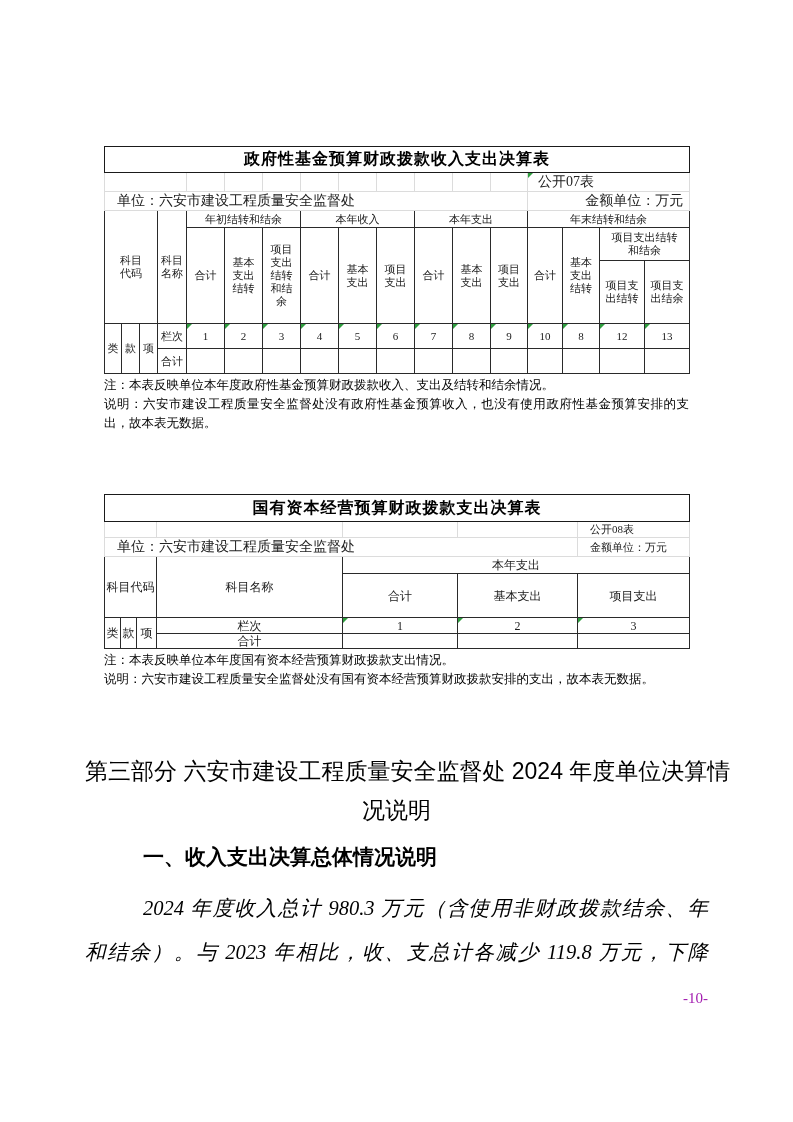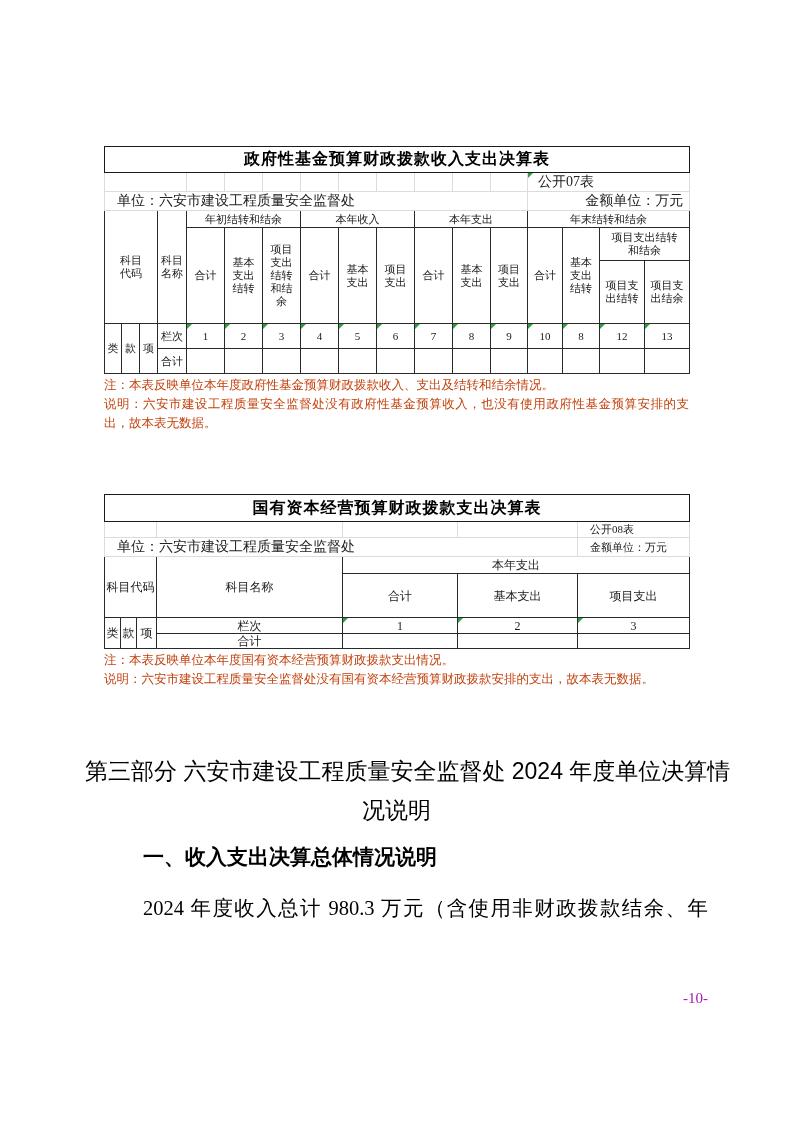--- a/index.html
+++ b/index.html
@@ -26,36 +26,37 @@
   
   .tri{position:relative;}
   .tri::before{
     content:"";position:absolute;top:0;left:0;width:0;height:0;
     border-top:5px solid var(--tri,#2f9e3f);border-right:5px solid transparent;
   }
   
   .tbl-block{position:absolute;left:104px;width:585px;}
   #table1-block{top:146px;}
   #table2-block{top:494px;}
-  .notes{margin-top:2px;font-size:12.5px;line-height:19px;text-align:justify;color:#c2410c;}
+  .notes{margin-top:2px;font-size:12.5px;line-height:19px;text-align:justify;color:#000000;}
   .notes div{margin:0;}
   
   #section{position:absolute;left:85px;top:752px;width:623px;color:#000;}
   .h-line{
     font-family:"Liberation Sans","DejaVu Sans",sans-serif;font-weight:normal;
     font-size:23px;line-height:39px;text-align:center;white-space:nowrap;
   }
   .subheading{
     font-family:"Liberation Sans","DejaVu Sans",sans-serif;font-weight:bold;
     font-size:21px;line-height:26px;margin-top:14px;padding-left:58px;text-align:left;
   }
   .para{margin-top:16px;}
   .p-line{
     font-size:20.5px;line-height:44px;text-align:justify;text-align-last:justify;
     white-space:nowrap;
+    font-style:italic;
   }
   .p-line.indent{padding-left:58px;}
   #page-number{
     position:absolute;top:990px;left:608px;width:100px;text-align:right;
     font-size:15px;color:#a21caf;
   }
 </style>
 </head>
 <body>
 
@@ -245,16 +246,17 @@
     <div>说明：六安市建设工程质量安全监督处没有国有资本经营预算财政拨款安排的支出，故本表无数据。</div>
   </div>
 </div>
 
 <div id="section">
   <div class="h-line">第三部分  六安市建设工程质量安全监督处 2024 年度单位决算情</div>
   <div class="h-line">况说明</div>
   <div class="subheading">一、收入支出决算总体情况说明</div>
   <div class="para">
     <div class="p-line indent">2024 年度收入总计 980.3 万元（含使用非财政拨款结余、年</div>
+    <div class="p-line">和结余）。与 2023 年相比，收、支总计各减少 119.8 万元，下降</div>
   </div>
 </div>
 
 <div id="page-number">-10-</div>
 
 </body></html>

